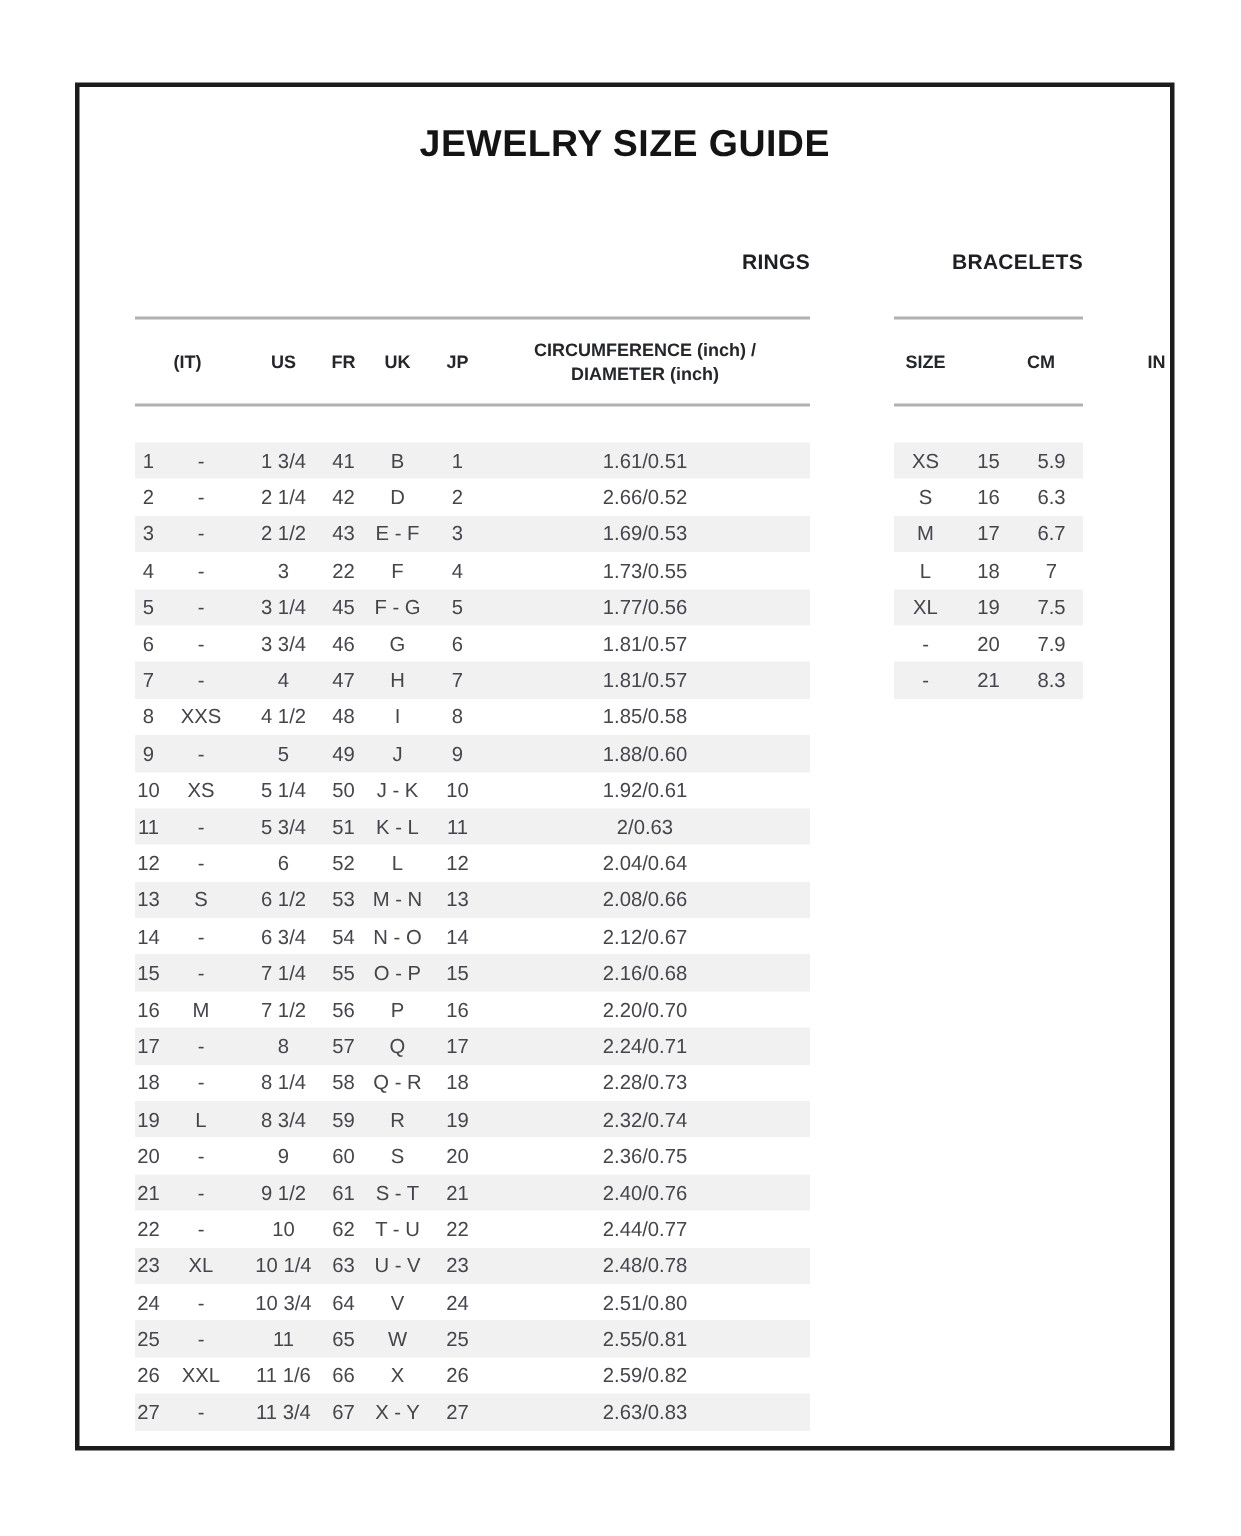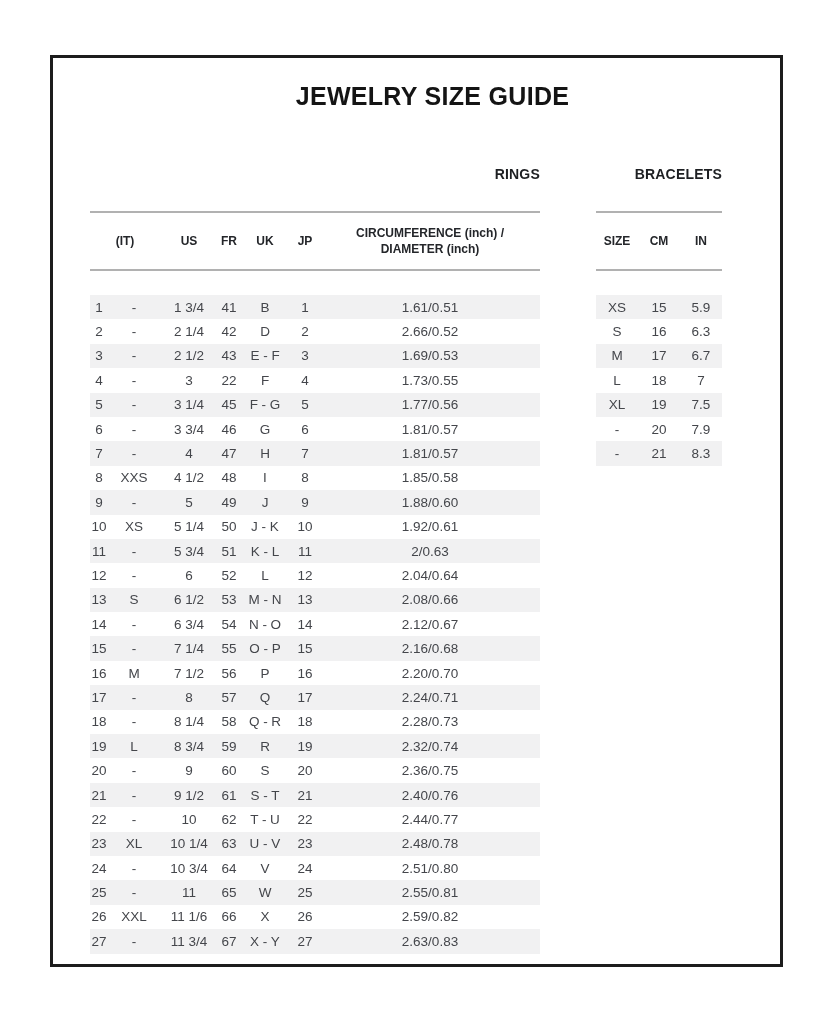--- a/index.html
+++ b/index.html
@@ -6,37 +6,37 @@
   body{
     width:827px;height:1024px;position:relative;background:#ffffff;
     font-family:"Liberation Sans",sans-serif;color:#44464b;
     -webkit-font-smoothing:antialiased;
   }
   .sheet{
     position:absolute;left:50px;top:55px;width:733px;height:912px;
     box-sizing:border-box;border:3px solid #1c1c1c;background:#ffffff;
   }
   .doc-title{
-    position:absolute;top:24px;left:16px;width:100%;text-align:center;
+    position:absolute;top:24px;left:0;width:100%;text-align:center;
     font-size:25px;font-weight:700;color:#141414;letter-spacing:.3px;
   }
   .tablebox{position:absolute;top:106px;}
   .rings-box{left:37px;width:450px;}
   .brace-box{left:543px;width:126px;}
   .section-label{
     height:20px;line-height:20px;text-align:right;font-weight:700;
     font-size:14px;color:#1d1f22;margin-bottom:27px;letter-spacing:.2px;
   }
   .rule{height:2px;background:#b1b1b1;}
   .thead{
     height:56px;display:grid;align-items:center;text-align:center;
     font-weight:700;font-size:12px;line-height:16px;color:#24262a;
   }
   .rings-grid{grid-template-columns:18px 52px 58px 22px 50px 30px 1fr;}
-  .brace-grid{grid-template-columns:42px 42px 42px;}
+  .brace-grid{grid-template-columns:42px 42px 42px;gap:35px;}
   .span2{grid-column:span 2;}
   .pre{white-space:pre-line;}
   .spacer{height:24px;}
   .tbody{font-size:13.5px;color:#44464b;}
   .rrow{
     display:grid;grid-template-columns:18px 52px 58px 22px 50px 30px 1fr;
     height:24.4px;align-items:center;text-align:center;
   }
   .brow{
     display:grid;grid-template-columns:42px 42px 42px;

